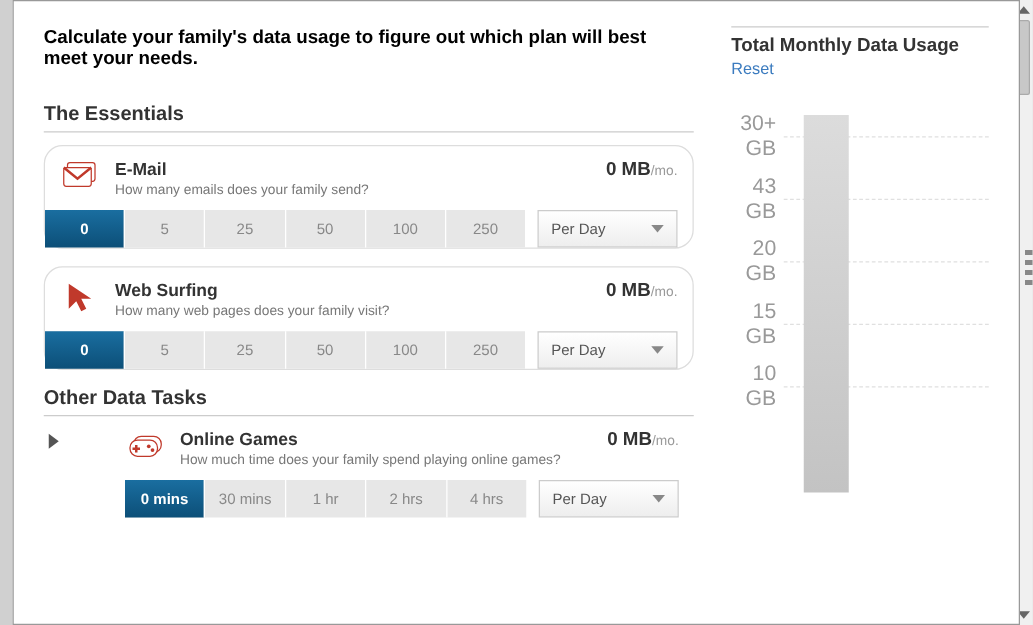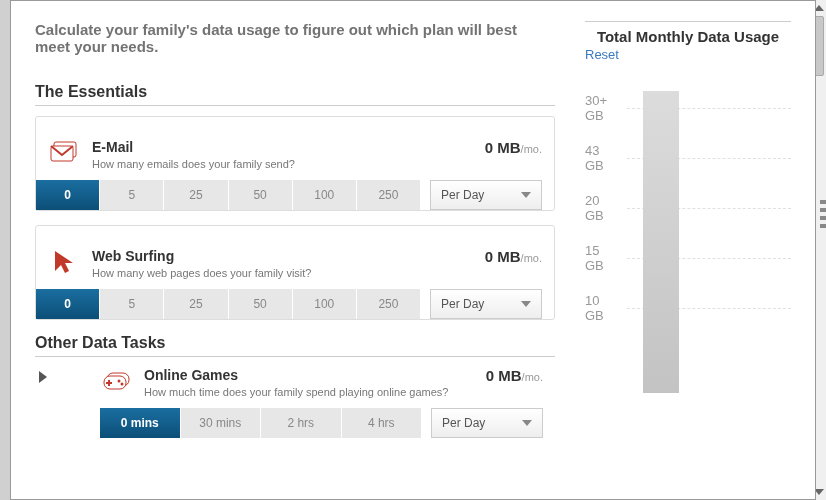--- a/index.html
+++ b/index.html
@@ -4,45 +4,45 @@
 <style>
 * { margin: 0; padding: 0; box-sizing: border-box; font-family: Arial, Helvetica, sans-serif; }
 body { background: #d0d0d0; width: 826px; height: 500px; overflow: hidden; position: relative; }
 .window { position: absolute; top: 0; left: 10px; right: 10px; bottom: 0; background: #fff; border: 1px solid #999; }
 .header { background: linear-gradient(#6a6a6a, #545454); color: #fff; padding: 14px 22px; display: flex; justify-content: space-between; align-items: center; }
 .header h1 { font-size: 22px; font-weight: bold; }
 .close { display: flex; align-items: center; gap: 8px; cursor: pointer; font-size: 14px; }
 .close-x svg { display: block; }
 .content { display: flex; padding: 20px 24px 0 24px; gap: 30px; }
 .left { flex: 1; }
-.intro { font-size: 15px; font-weight: bold; margin-bottom: 28px; color: #737373; }
+.intro { font-size: 15px; font-weight: bold; margin-bottom: 28px; color: #000000; }
 .section-title { font-size: 16px; font-weight: bold; color: #333; margin-bottom: 2px; }
 .items-wrap { border-top: 1px solid #ccc; margin-top: 4px; }
-.card { border: 1px solid #ddd; border-radius: 3px; margin-top: 10px; padding: 22px 12px 0 12px; background: #fff; margin-bottom: 14px; }
+.card { border: 1px solid #ddd; border-radius: 15px; margin-top: 10px; padding: 10px 12px 0 12px; background: #fff; margin-bottom: 14px; }
 .card-head { display: flex; align-items: flex-start; }
 .icon { width: 34px; height: 28px; margin-right: 10px; flex-shrink: 0; display: flex; align-items: center; justify-content: center; }
 .head-text h3 { font-size: 14px; font-weight: bold; color: #333; }
 .head-text p { font-size: 11px; color: #777; margin-top: 3px; }
 .usage { margin-left: auto; text-align: left; font-size: 11px; color: #999; }
 .usage b { font-size: 15px; color: #333; }
 .usage-label { color: #999; }
 .slider-row { display: flex; align-items: center; margin-top: 10px; margin-left: -12px; margin-right: -12px; }
 .slider { display: flex; background: #e7e7e7; height: 30px; flex: 1; margin-right: 10px; }
 .slider .seg { flex: 1; text-align: center; line-height: 30px; font-size: 12px; color: #888; border-right: 1px solid #fff; }
 .slider .seg:last-child { border-right: none; }
 .slider .seg.active { background: linear-gradient(#1a6ea0, #0c4f78); color: #fff; font-weight: bold; }
 .dropdown { width: 112px; height: 30px; border: 1px solid #ccc; background: linear-gradient(#fff, #eee); display: flex; align-items: center; justify-content: space-between; padding: 0 10px; font-size: 12px; color: #555; margin-right: 12px; cursor: pointer; }
 .dropdown .tri { width: 0; height: 0; border-left: 5px solid transparent; border-right: 5px solid transparent; border-top: 6px solid #888; }
 .right { width: 206px; }
-.right h2 { font-size: 15px; font-weight: bold; color: #333; border-top: 1px solid #ccc; padding-top: 6px; text-align: center; }
+.right h2 { font-size: 15px; font-weight: bold; color: #333; border-top: 1px solid #ccc; padding-top: 6px; }
 .reset { color: #3b7bbf; font-size: 13px; cursor: pointer; display: inline-block; margin-top: 2px; }
 .gauge { position: relative; margin-top: 20px; height: 310px; }
 .grid { position: relative; height: 100%; }
 .grid-row { display: flex; align-items: center; height: 50px; }
-.grid-label { font-size: 13px; color: #999; width: 42px; padding-right: 6px; }
+.grid-label { font-size: 17px; color: #999; width: 42px; text-align: right; padding-right: 6px; }
 .grid-line { flex: 1; border-top: 1px dashed #e0e0e0; }
 .bar { position: absolute; left: 58px; top: 8px; bottom: 0; width: 36px; background: linear-gradient(#dcdcdc, #c3c3c3); }
 .scrollbar { position: absolute; right: 0; top: 0; width: 16px; height: 100%; background: #f0f0f0; border-left: 1px solid #d0d0d0; }
 .scroll-up, .scroll-down { height: 16px; display: flex; align-items: center; justify-content: center; }
 .scroll-up .t { width: 0; height: 0; border-left: 5px solid transparent; border-right: 5px solid transparent; border-bottom: 6px solid #666; }
 .scroll-down { position: absolute; bottom: 0; width: 100%; }
 .scroll-down .t { width: 0; height: 0; border-left: 5px solid transparent; border-right: 5px solid transparent; border-top: 6px solid #666; }
 .scroll-thumb { position: absolute; top: 16px; left: 2px; right: 2px; height: 60px; background: #c8c8c8; border: 1px solid #aaa; border-radius: 2px; }
 .side-scrub { position: absolute; right: 0; top: 40%; width: 6px; height: 60px; }
 .side-scrub div { height: 4px; margin-bottom: 4px; background: #888; }
@@ -167,20 +167,21 @@
                 <p>How much time does your family spend playing online games?</p>
               </div>
               <div class="usage">
                 <b>0 MB</b><span class="usage-label">/mo.</span>
               </div>
             </div>
             <div class="slider-row" style="margin-left:0;margin-right:0">
               <div class="slider">
                 <div class="seg active">0 mins</div>
                 <div class="seg">30 mins</div>
+                <div class="seg">1 hr</div>
                 <div class="seg">2 hrs</div>
                 <div class="seg">4 hrs</div>
               </div>
               <div class="dropdown">
                 <span>Per Day</span>
                 <div class="tri"></div>
               </div>
             </div>
           </div>
         </div>

